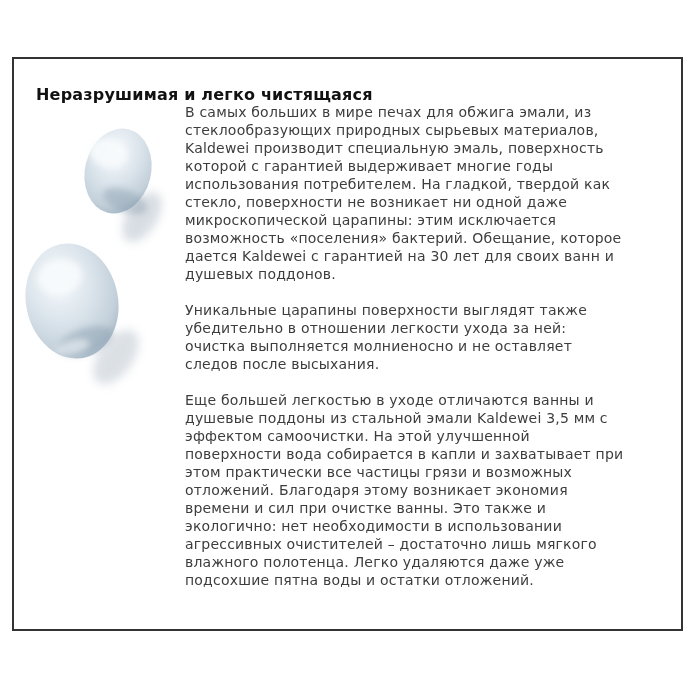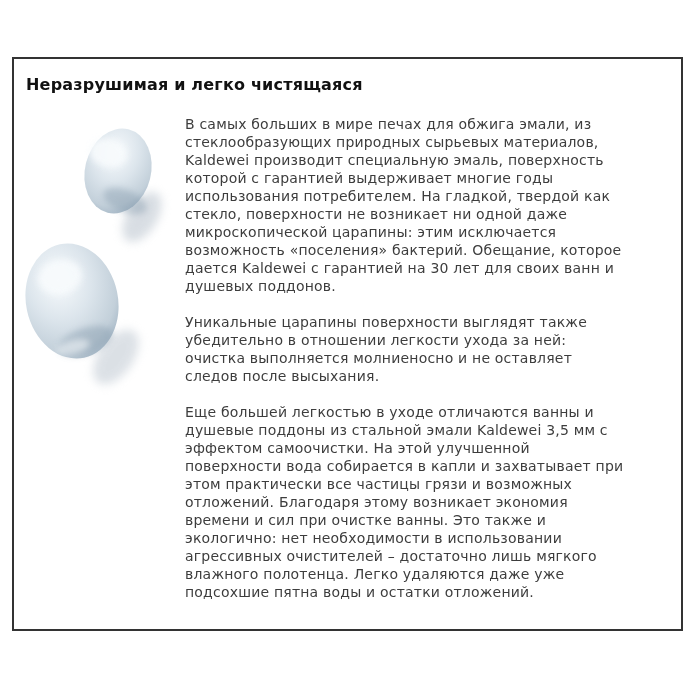--- a/index.html
+++ b/index.html
@@ -21,38 +21,38 @@
     top: 57px;
     width: 671px;
     height: 574px;
     border: 2px solid #333333;
     background: #ffffff;
   }
   .panel-title {
     position: absolute;
     left: 6px;
     top: 10px;
-    margin: 6px;
+    margin: 16px;
     font-size: 16px;
     font-weight: bold;
     color: #111111;
     letter-spacing: 0.2px;
     white-space: nowrap;
   }
   .droplets {
     position: absolute;
     left: 4px;
     top: 58px;
     width: 170px;
     height: 292px;
   }
   .text-col {
     position: absolute;
     left: 171px;
-    top: 56px;
+    top: 44px;
     width: 496px;
     color: #3d3d3d;
     font-size: 14px;
     line-height: 18px;
     letter-spacing: 0.2px;
   }
   .text-col p {
     margin: 0 0 18px 0;
     white-space: pre-line;
   }

